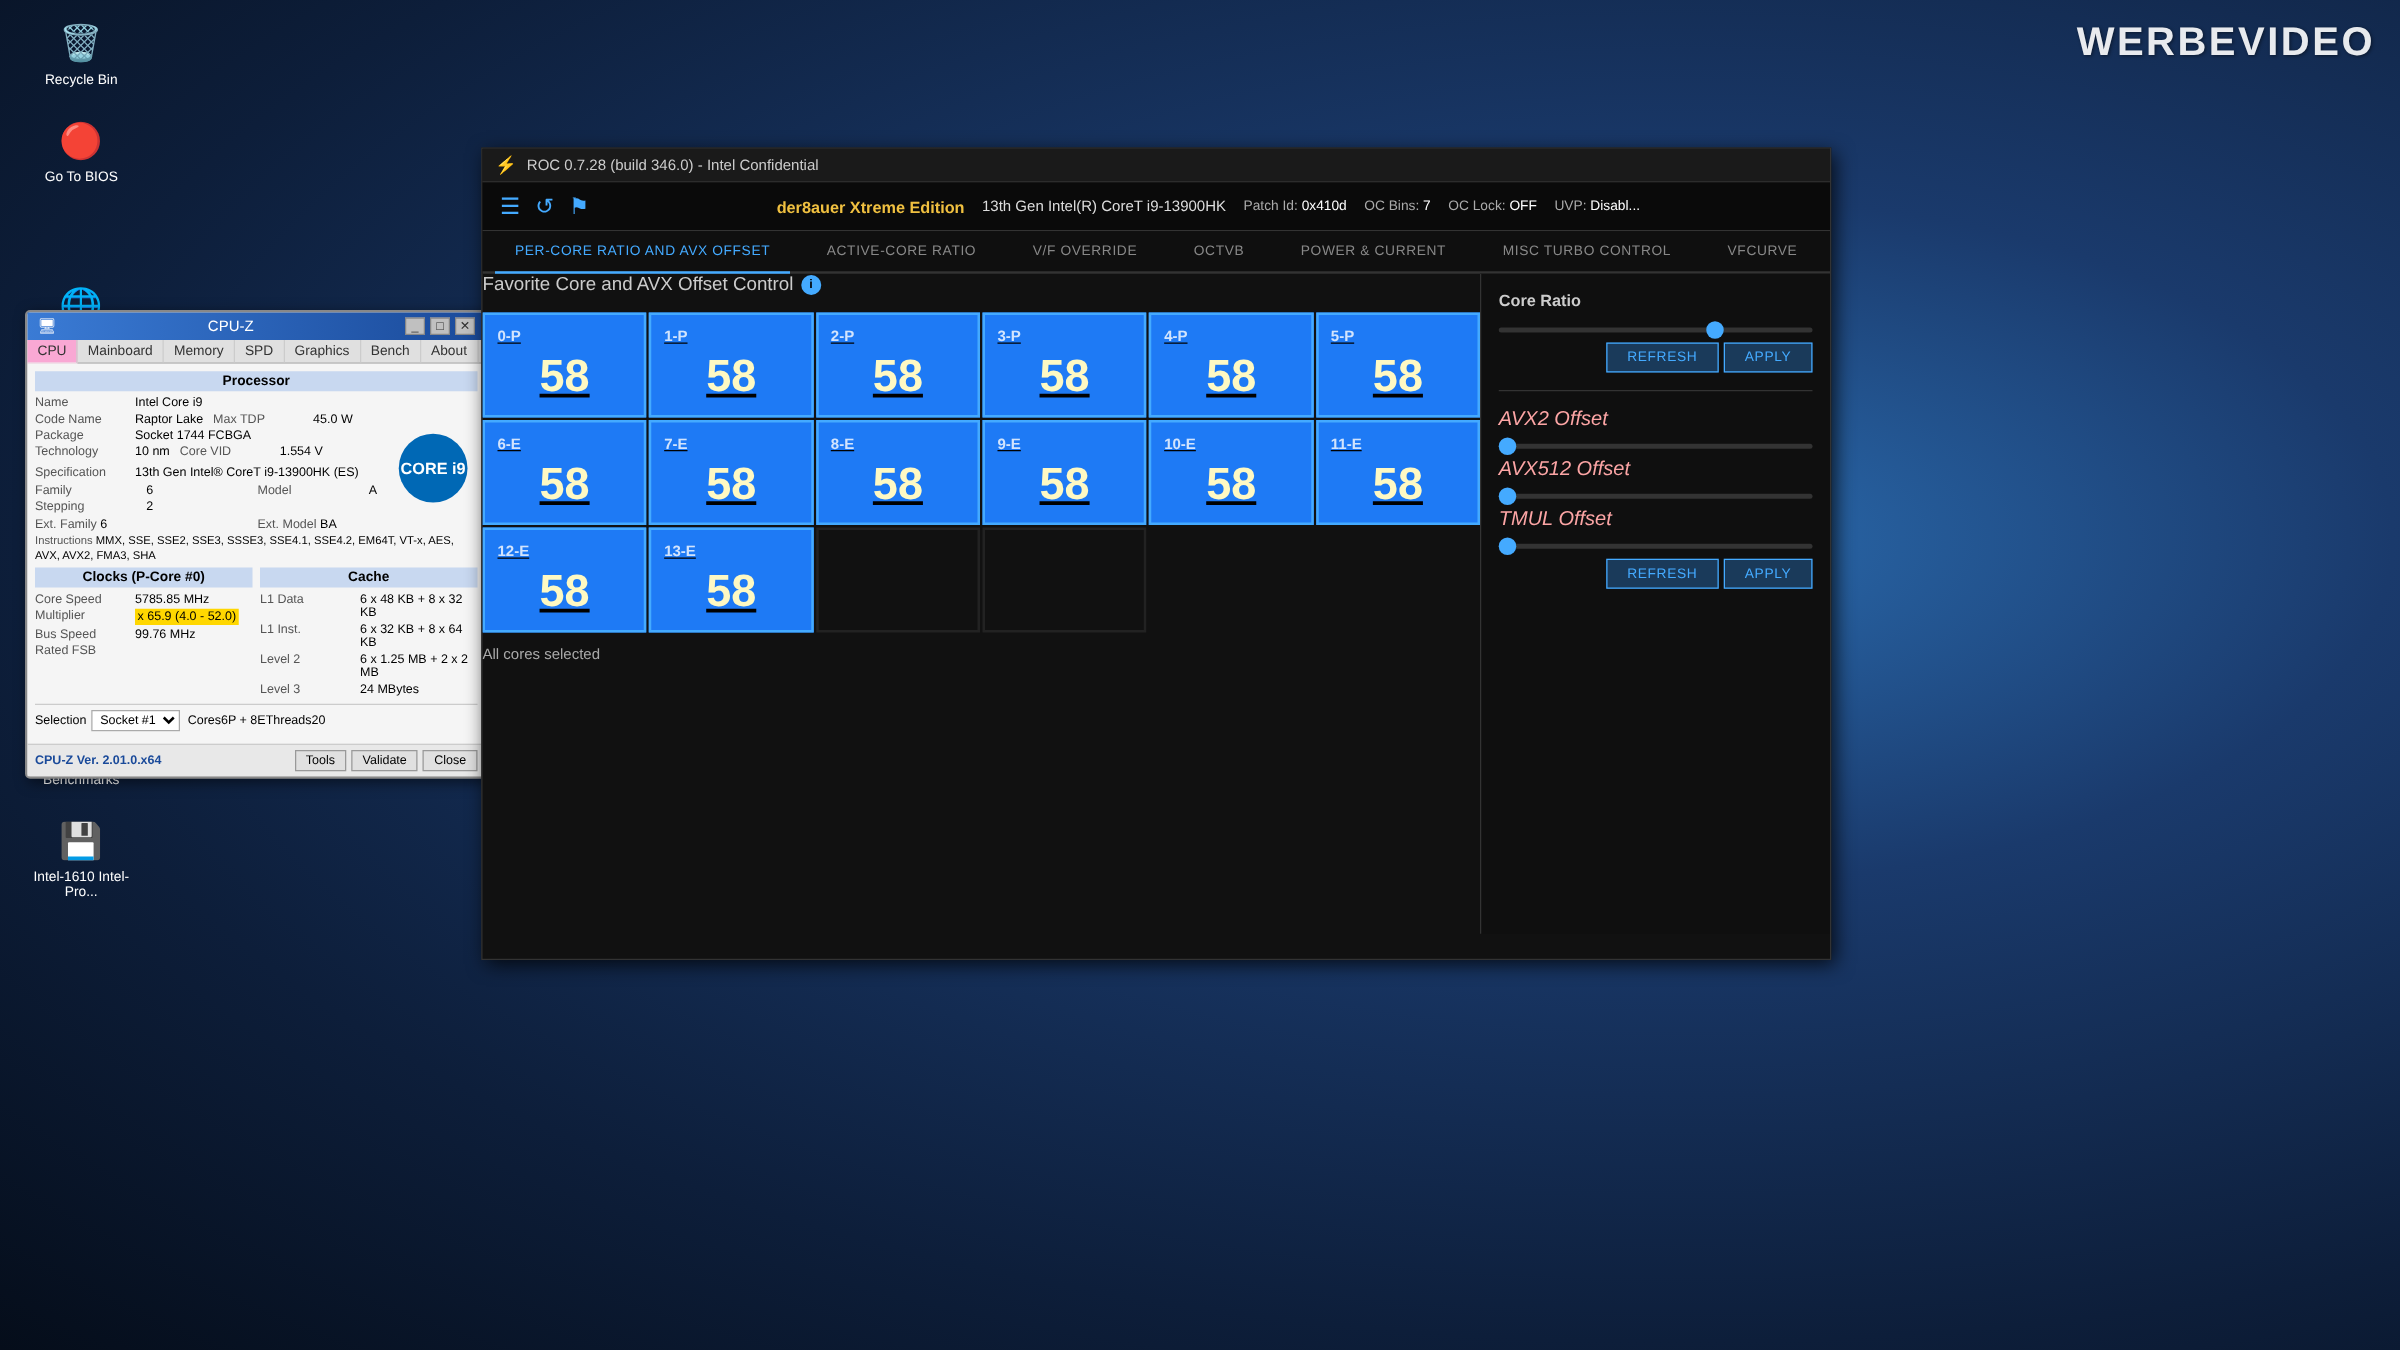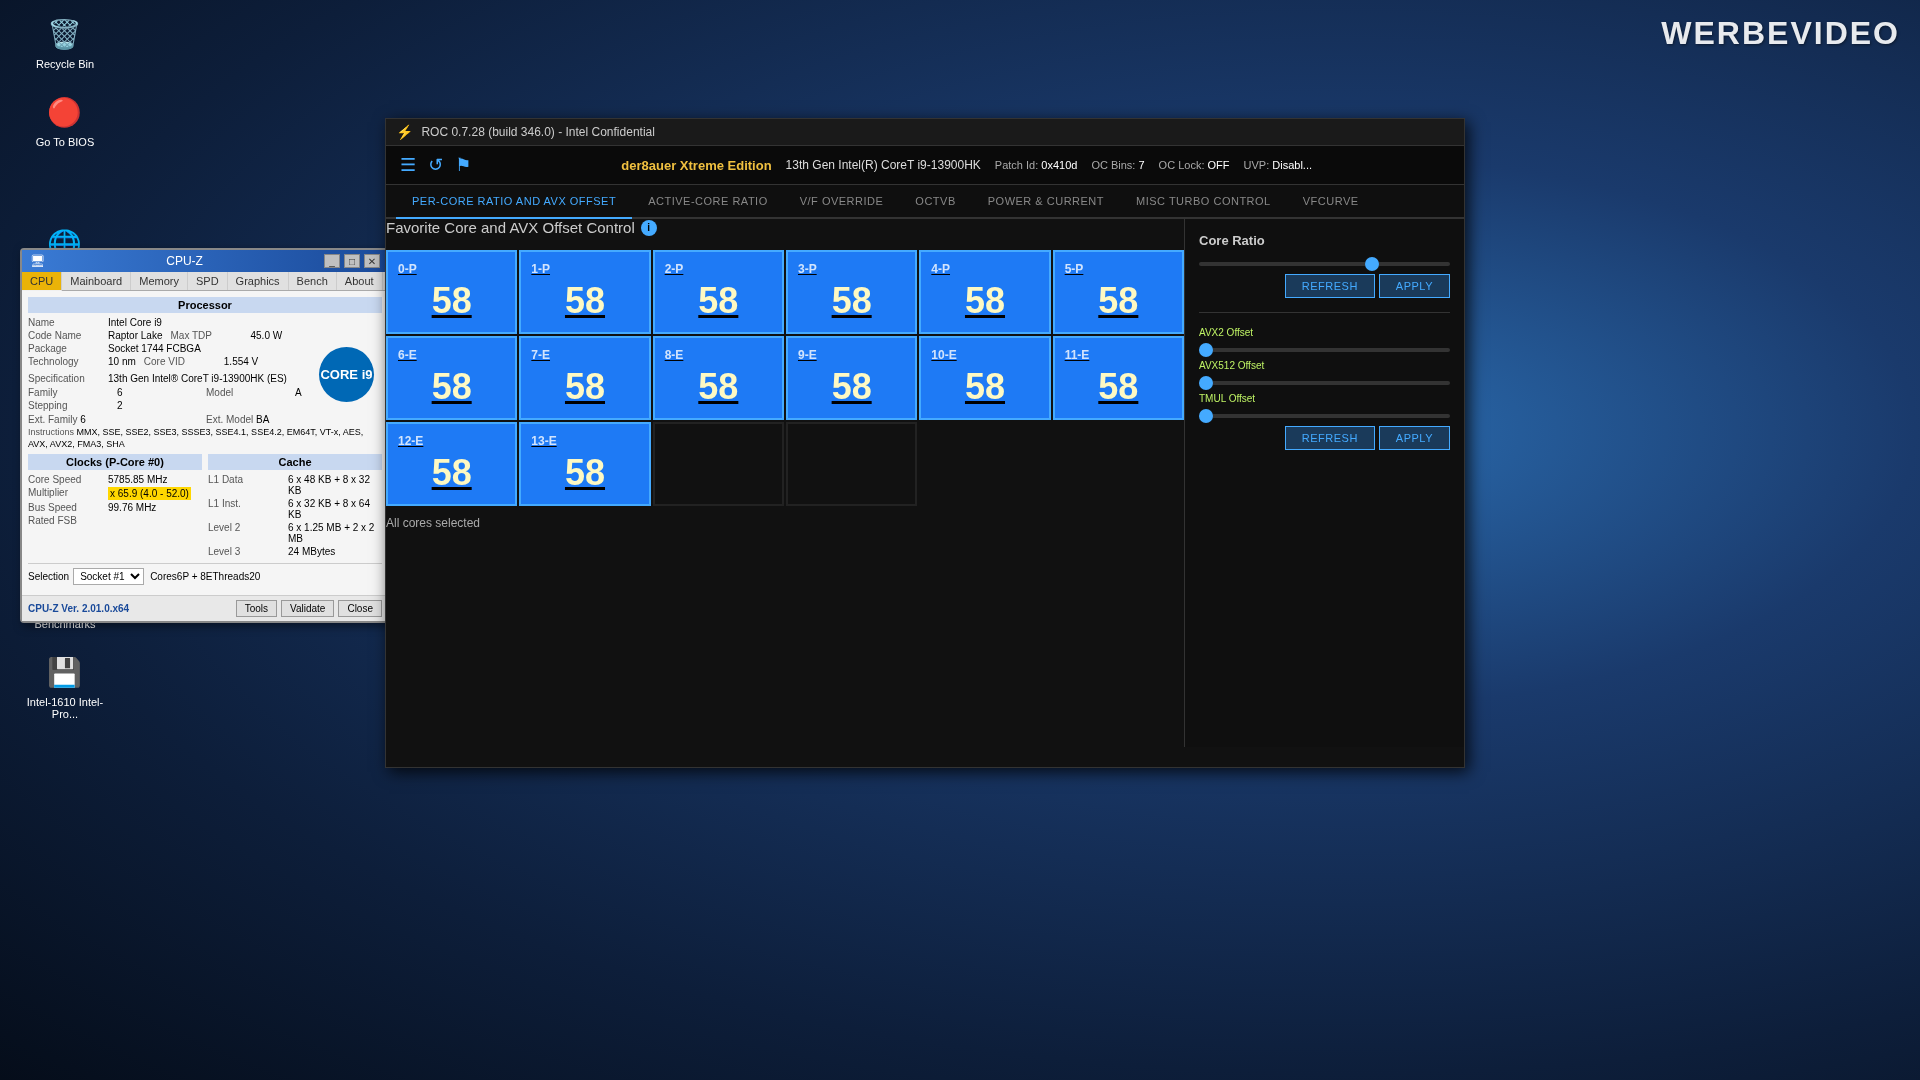--- a/index.html
+++ b/index.html
@@ -103,21 +103,21 @@
       border-bottom: 1px solid #aaa;
     }
     .cpuz-tab {
       padding: 3px 8px;
       font-size: 11px;
       cursor: pointer;
       border-right: 1px solid #ccc;
       color: #333;
     }
     .cpuz-tab.active {
-      background: #eab308;
+      background: #f9a8d4;
       border-bottom: 1px solid #f0f0f0;
       margin-bottom: -1px;
     }
     .cpuz-content {
       background: #f5f5f5;
       padding: 6px;
     }
     .cpuz-section-title {
       background: #c8d8f0;
       padding: 2px 6px;
@@ -289,20 +289,21 @@
       font-size: 11px;
     }
     .roc-info-val {
       color: #fff;
     }
     .roc-nav-tabs {
       background: #0f0f0f;
       display: flex;
       border-bottom: 2px solid #333;
       padding: 0 10px;
+      justify-content: space-between;
     }
     .roc-tab {
       padding: 10px 16px;
       font-size: 11px;
       color: #888;
       cursor: pointer;
       border-bottom: 2px solid transparent;
       margin-bottom: -2px;
       white-space: nowrap;
       letter-spacing: 0.5px;
@@ -395,23 +396,24 @@
       display: flex;
       flex-direction: column;
       gap: 14px;
     }
     .panel-section {
       display: flex;
       flex-direction: column;
       gap: 8px;
     }
     .panel-label {
-      color: #bef264;
-      font-size: 10px;
+      color: #fca5a5;
+      font-size: 16px;
       margin-bottom: 2px;
+      font-style: italic;
     }
     .panel-slider-row {
       display: flex;
       align-items: center;
       gap: 8px;
     }
     .panel-slider {
       flex: 1;
       -webkit-appearance: none;
       height: 4px;

